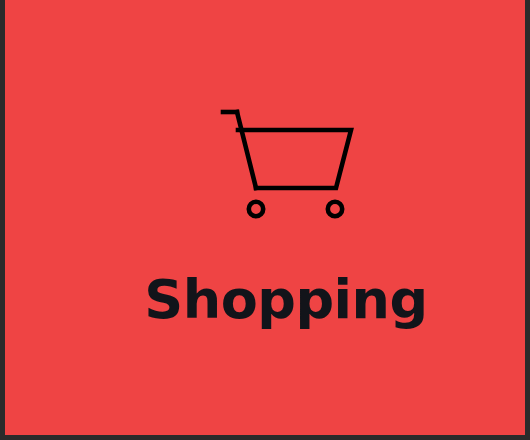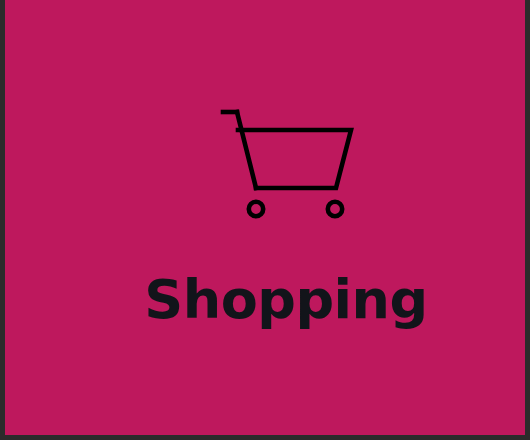--- a/index.html
+++ b/index.html
@@ -18,21 +18,21 @@
   }
 
   
   .card {
     position: absolute;
     left: 0;
     top: 0;
     width: 530px;
     height: 440px;
     box-sizing: border-box;
-    background: #be185d;
+    background: #ef4444;
     border-left: 5px solid #2b2b2b;
     border-right: 5px solid #2b2b2b;
     border-bottom: 5px solid #2b2b2b;
     border-top: 0;
   }
 
   .card-inner {
     position: absolute;
     left: 0;
     top: 0;

